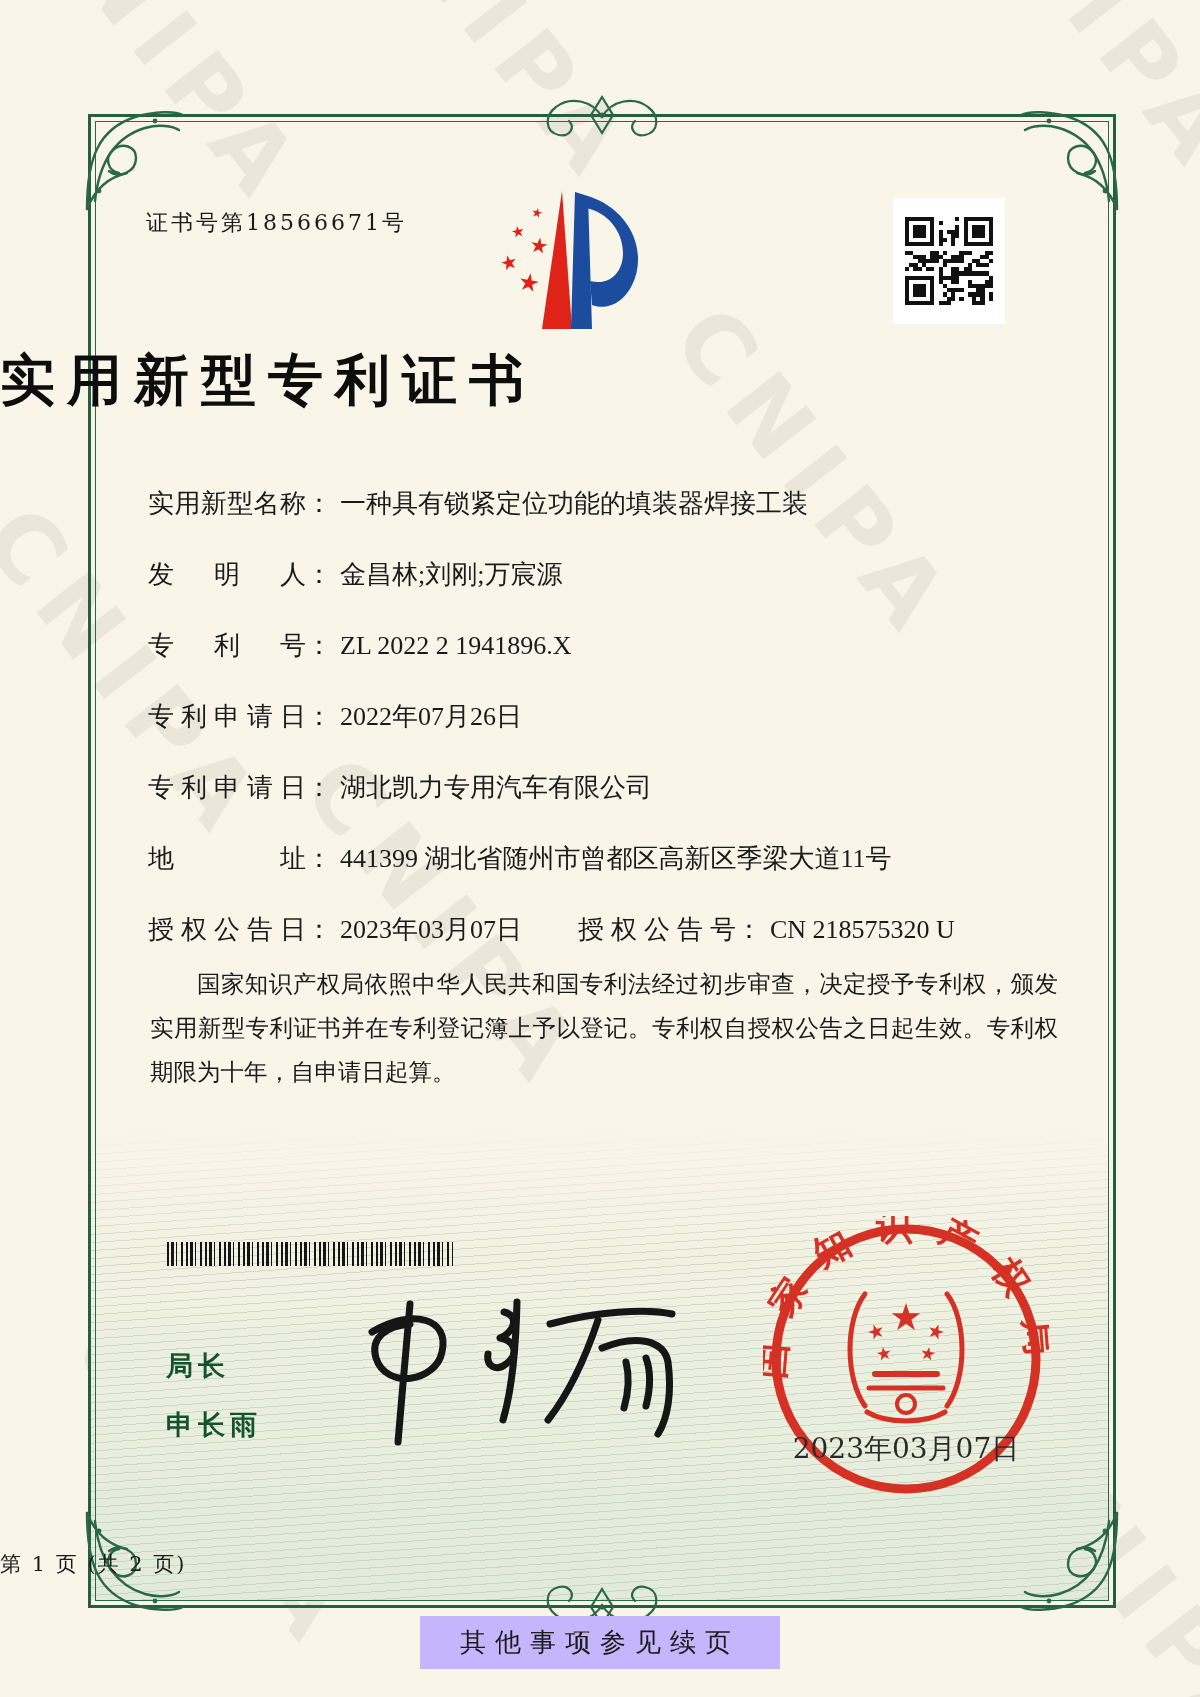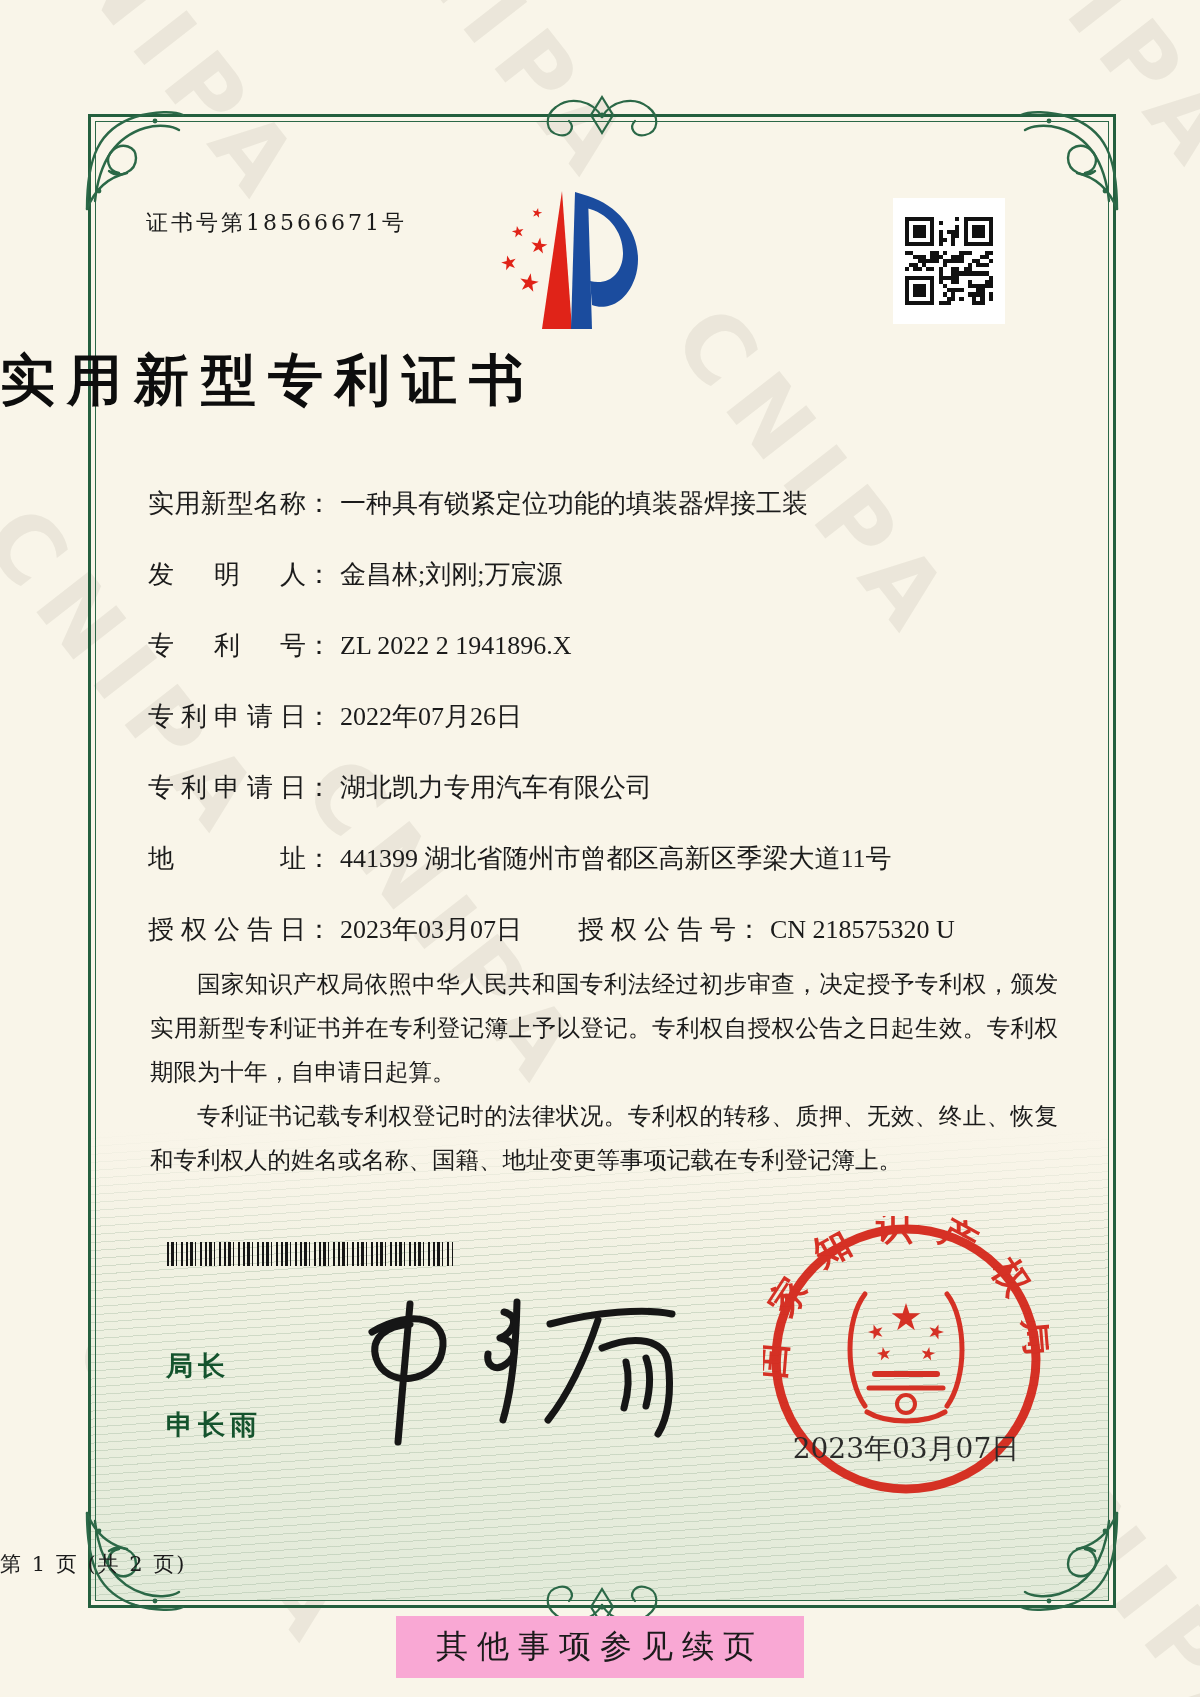--- a/index.html
+++ b/index.html
@@ -89,22 +89,22 @@
   .signature{ position:absolute; left:352px; top:1296px; z-index:5; }
   .seal{ position:absolute; left:763px; top:1216px; z-index:5; opacity:0.93; }
   .page-info{
     position:absolute; left:0; right:0; top:1550px; z-index:4;
     font-size:21px; letter-spacing:2px;
   }
   .continuation-wrap{
     position:absolute; left:0; right:0; top:1616px; z-index:4; text-align:center;
   }
   .continuation{
-    display:inline-block; background:#f9a8d4; padding:9px 40px;
-    font-size:32px; letter-spacing:9px;
+    display:inline-block; background:#c4b5fd; padding:9px 40px;
+    font-size:26px; letter-spacing:9px;
   }
 </style>
 </head>
 <body>
 
 <div class="page">
 
   <div class="wm" style="left:-30px; top:-14px;">CNIPA</div>
   <div class="wm" style="left:300px; top:-36px;">CNIPA</div>
   <div class="wm" style="left:905px; top:-46px;">CNIPA</div>
@@ -232,21 +232,20 @@
     <div class="row">
       <span class="flabel">地址</span><span class="fcolon">：</span><span class="fvalue">441399 湖北省随州市曾都区高新区季梁大道11号</span>
     </div>
     <div class="row">
       <span class="flabel">授权公告日</span><span class="fcolon">：</span><span class="fvalue">2023年03月07日</span><span class="grant-pair2"><span class="flabel">授权公告号</span><span class="fcolon">：</span><span class="fvalue">CN 218575320 U</span></span>
     </div>
   </div>
 
   <div class="body-text">
     <p>国家知识产权局依照中华人民共和国专利法经过初步审查，决定授予专利权，颁发实用新型专利证书并在专利登记簿上予以登记。专利权自授权公告之日起生效。专利权期限为十年，自申请日起算。</p>
-    <p>专利证书记载专利权登记时的法律状况。专利权的转移、质押、无效、终止、恢复和专利权人的姓名或名称、国籍、地址变更等事项记载在专利登记簿上。</p>
   </div>
 
   <div class="barcode"></div>
 
   <div class="officer">
     <div>局长</div>
     <div class="name">申长雨</div>
   </div>
 
   <svg class="signature" width="330" height="155" viewBox="0 0 330 155">

